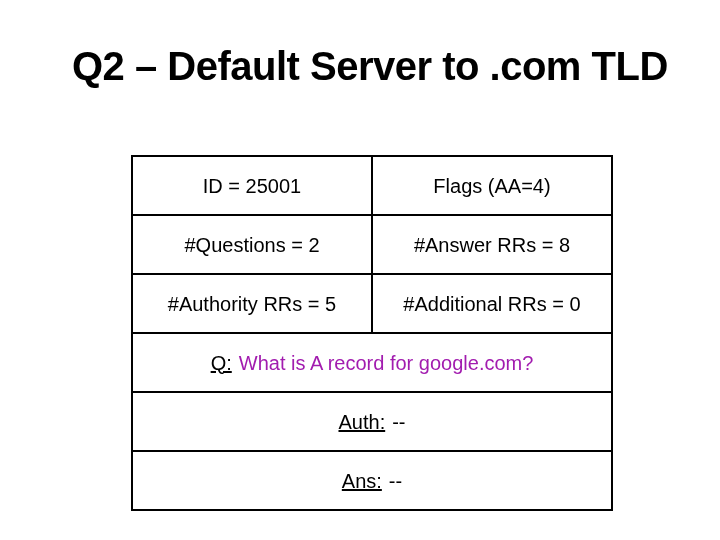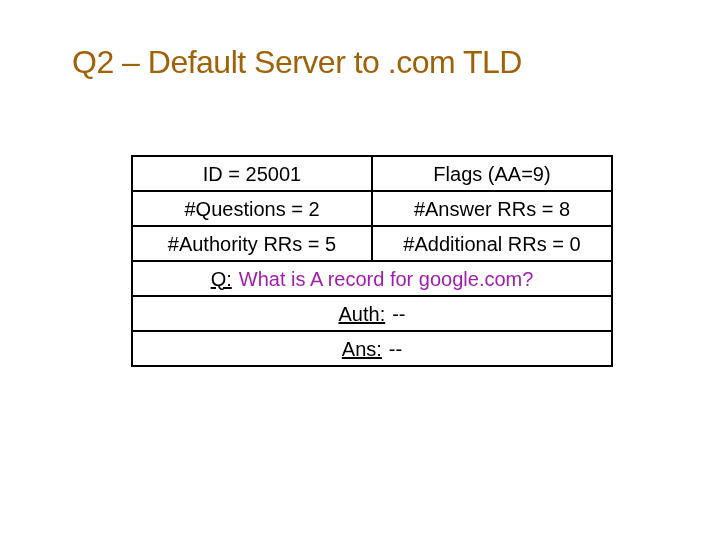--- a/index.html
+++ b/index.html
@@ -16,63 +16,63 @@
   }
   .slide {
     position: absolute;
     inset: 0;
     background: #ffffff;
   }
   .slide-title {
     position: absolute;
     left: 72px;
     top: 46px;
-    font-size: 32px;
+    font-size: 40px;
     line-height: 1;
-    font-weight: 400;
+    font-weight: 700;
     letter-spacing: -0.5px;
-    color: #a16207;
+    color: #000000;
     white-space: nowrap;
   }
   .dns-table {
     position: absolute;
     left: 131px;
     top: 155px;
     width: 482px;
     border-collapse: collapse;
     table-layout: fixed;
   }
   .dns-table td {
     border: 2px solid #000000;
     height: 33px;
     text-align: center;
     vertical-align: middle;
     font-size: 20px;
     line-height: 1;
     color: #000000;
-    padding: 0 4px;
+    padding: 12px 4px;
     white-space: nowrap;
   }
   .qa-label {
     text-decoration: underline;
     margin-right: 7px;
   }
 </style>
 </head>
 <body>
 
 <div class="slide">
 
   <div class="slide-title">Q2 – Default Server to .com TLD</div>
 
   <table class="dns-table">
     <tbody>
       <tr>
         <td>ID = 25001</td>
-        <td>Flags (AA=9)</td>
+        <td>Flags (AA=4)</td>
       </tr>
       <tr>
         <td>#Questions = 2</td>
         <td>#Answer RRs = 8</td>
       </tr>
       <tr>
         <td>#Authority RRs = 5</td>
         <td>#Additional RRs = 0</td>
       </tr>
       <tr>

